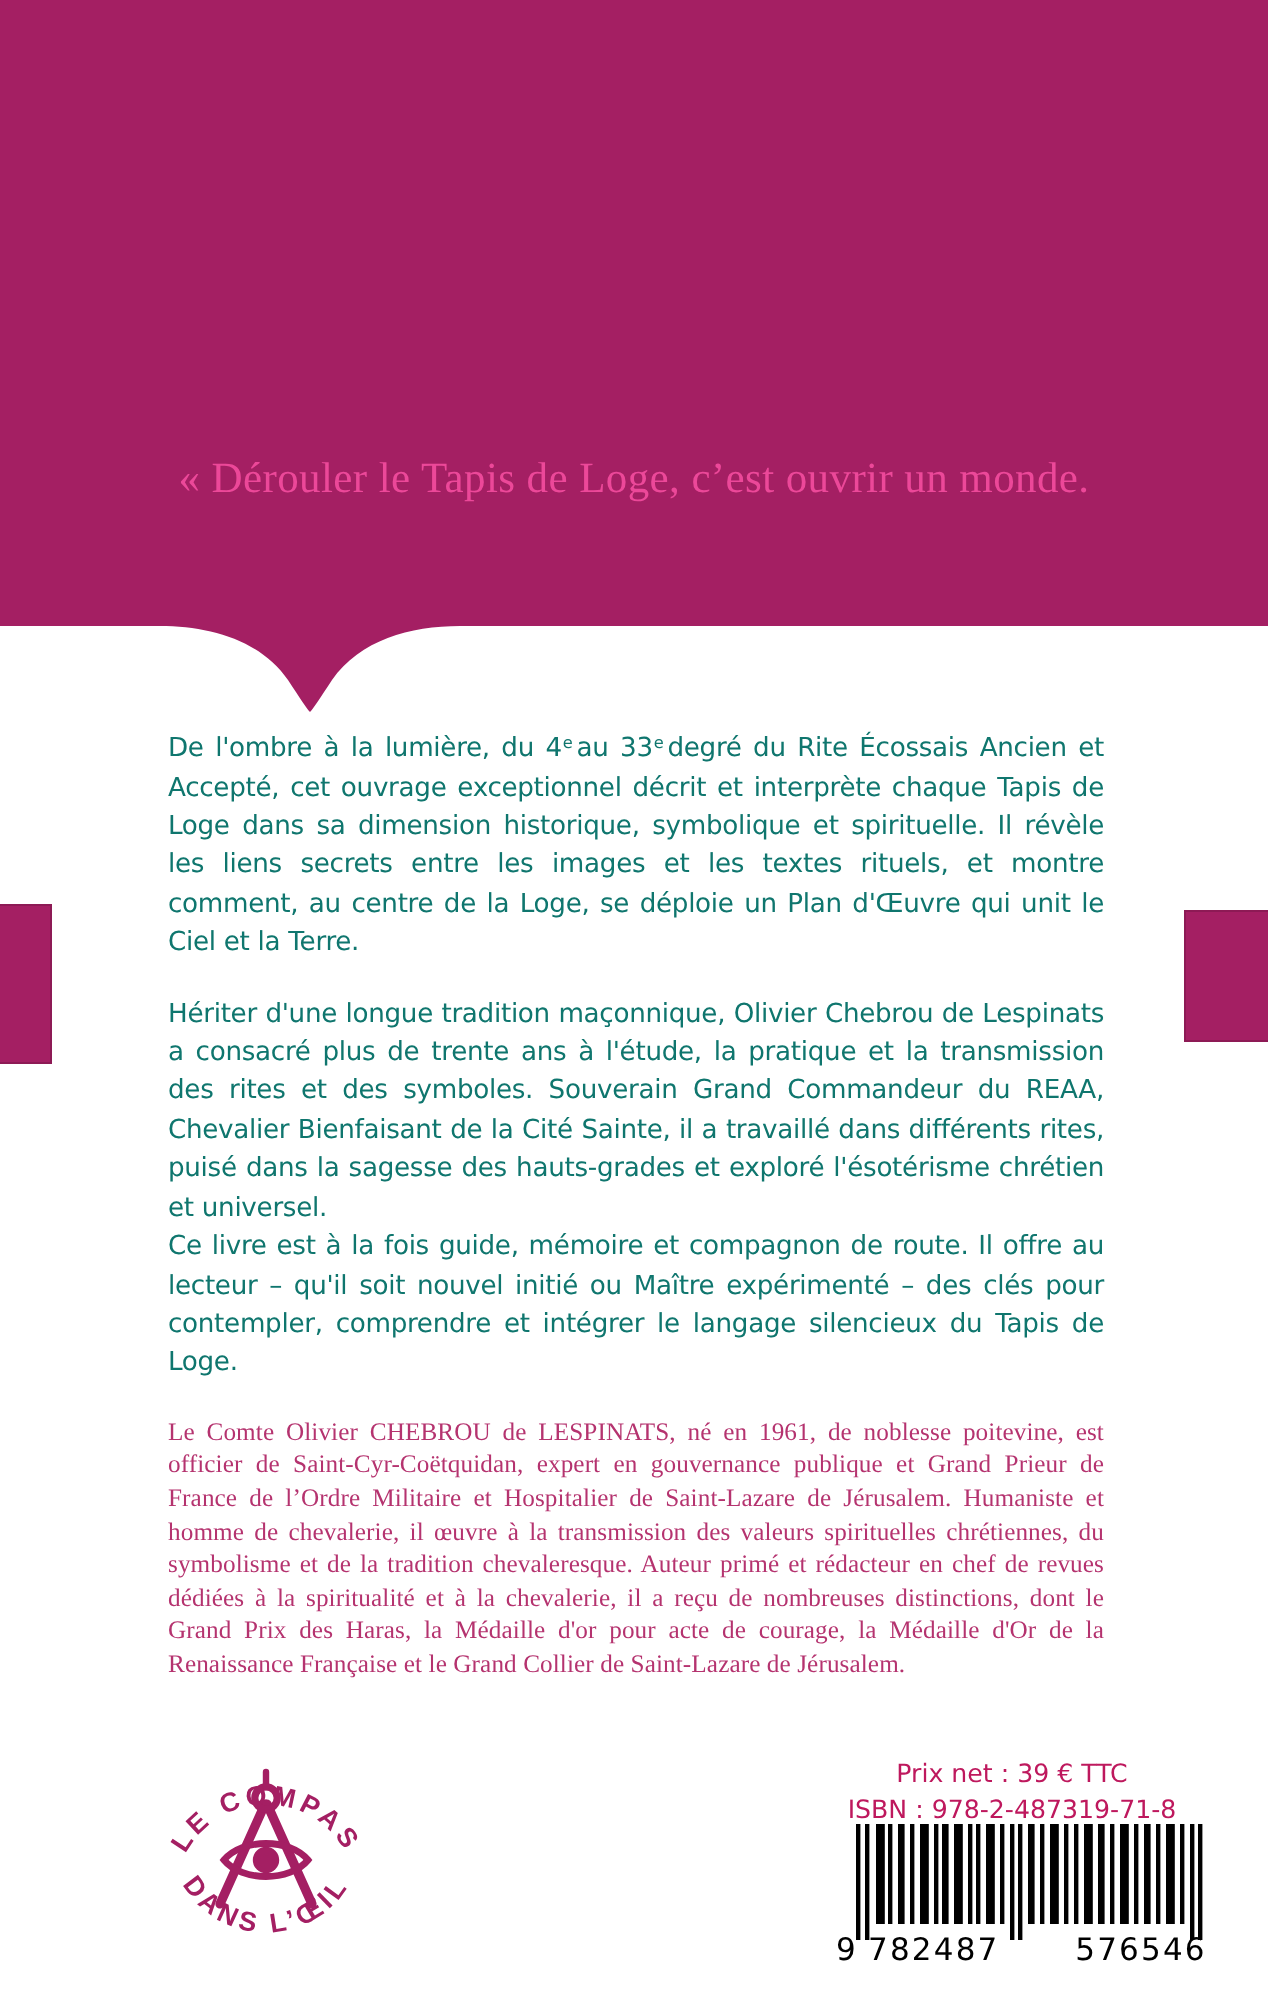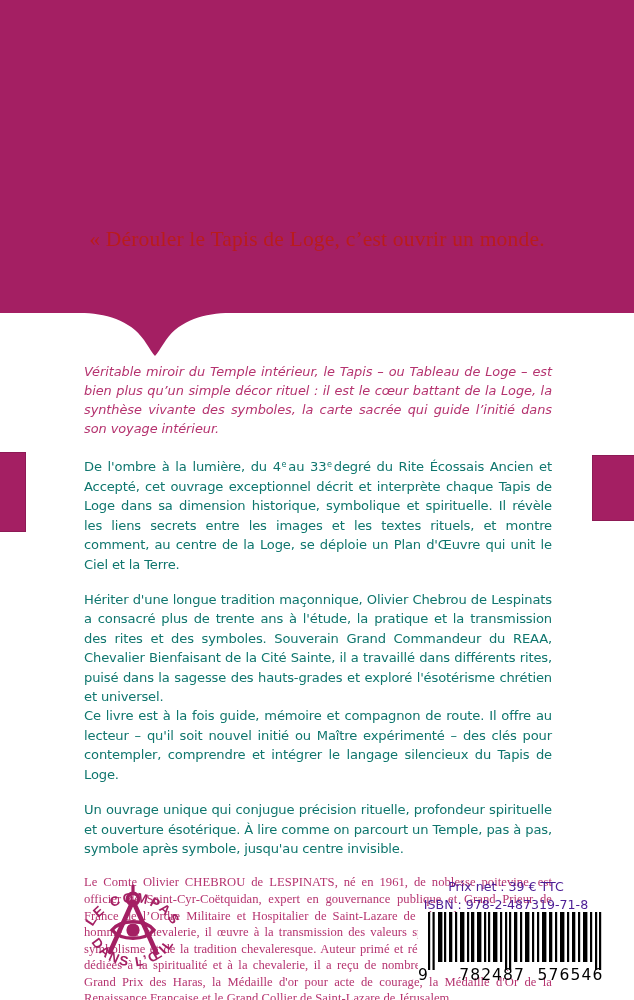--- a/index.html
+++ b/index.html
@@ -28,21 +28,21 @@
     display: block;
   }
 
   
   #quote {
     position: absolute;
     top: 224px;
     left: 0;
     width: 634px;
     text-align: center;
-    color: #b91c1c;
+    color: #ec4899;
     font-family: "Liberation Serif", serif;
     font-size: 21.5px;
     line-height: 31px;
     letter-spacing: 0.2px;
     z-index: 5;
   }
   #quote .qline { display: block; white-space: nowrap; }
 
   
   .side-tab {
@@ -112,21 +112,21 @@
     z-index: 3;
   }
 
   
   #price-block {
     position: absolute;
     right: 18px;
     top: 878px;
     width: 220px;
     text-align: center;
-    color: #4c1d95;
+    color: #be185d;
     font-family: "DejaVu Sans", sans-serif;
     font-size: 12.6px;
     line-height: 18px;
     z-index: 3;
   }
   #price-block .line { display: block; white-space: nowrap; }
 
   
   #barcode {
     position: absolute;
@@ -147,21 +147,21 @@
     top: 54px;
     width: 198px;
     display: flex;
     align-items: baseline;
     color: #000000;
     font-family: "DejaVu Sans", sans-serif;
     font-size: 15.5px;
     letter-spacing: 1.1px;
   }
   #barcode-digits .d-lead  { width: 16px; text-align: left; }
-  #barcode-digits .d-left  { flex: 1; text-align: right; }
+  #barcode-digits .d-left  { flex: 1; text-align: left; }
   #barcode-digits .d-right { flex: 1; text-align: center; }
 </style>
 </head>
 <body>
 
 <div id="cover">
 
   <svg id="top-band-svg" viewBox="0 0 634 370" preserveAspectRatio="none">
     <path d="M 0,0 L 634,0 L 634,313 L 230,313
              C 205,313 180,320 166,340
@@ -173,27 +173,25 @@
 
   <div id="quote">
     <span class="qline">« Dérouler le Tapis de Loge, c’est ouvrir un monde.</span>
   </div>
 
   <div class="side-tab" id="side-tab-left"></div>
   <div class="side-tab" id="side-tab-right"></div>
 
   <div id="content">
 
-    <p class="intro">Véritable miroir du Temple intérieur, le Tapis – ou Tableau de Loge – est bien plus qu’un simple décor rituel : il est le cœur battant de la Loge, la synthèse vivante des symboles, la carte sacrée qui guide l’initié dans son voyage intérieur.</p>
 
     <p class="body-para"><span>De l'ombre à la lumière, du 4</span><sup class="deg">e</sup><span>au 33</span><sup class="deg">e</sup><span>degré du Rite Écossais Ancien et Accepté, cet ouvrage exceptionnel décrit et interprète chaque Tapis de Loge dans sa dimension historique, symbolique et spirituelle. Il révèle les liens secrets entre les images et les textes rituels, et montre comment, au centre de la Loge, se déploie un Plan d'Œuvre qui unit le Ciel et la Terre.</span></p>
 
     <p class="body-para tight">Hériter d'une longue tradition maçonnique, Olivier Chebrou de Lespinats a consacré plus de trente ans à l'étude, la pratique et la transmission des rites et des symboles. Souverain Grand Commandeur du REAA, Chevalier Bienfaisant de la Cité Sainte, il a travaillé dans différents rites, puisé dans la sagesse des hauts-grades et exploré l'ésotérisme chrétien et universel.</p>
     <p class="body-para">Ce livre est à la fois guide, mémoire et compagnon de route. Il offre au lecteur – qu'il soit nouvel initié ou Maître expérimenté – des clés pour contempler, comprendre et intégrer le langage silencieux du Tapis de Loge.</p>
-    <p class="body-para">Un ouvrage unique qui conjugue précision rituelle, profondeur spirituelle et ouverture ésotérique. À lire comme on parcourt un Temple, pas à pas, symbole après symbole, jusqu'au centre invisible.</p>
 
     <p class="bio"><b>Le Comte Olivier CHEBROU de LESPINATS</b><span>, né en 1961, de noblesse poitevine, est officier de Saint-Cyr-Coëtquidan, expert en gouvernance publique et Grand Prieur de France de l’Ordre Militaire et Hospitalier de Saint-Lazare de Jérusalem. Humaniste et homme de chevalerie, il œuvre à la transmission des valeurs spirituelles chrétiennes, du symbolisme et de la tradition chevaleresque. Auteur primé et rédacteur en chef de revues dédiées à la spiritualité et à la chevalerie, il a reçu de nombreuses distinctions, dont le Grand Prix des Haras, la Médaille d'or pour acte de courage, la Médaille d'Or de la Renaissance Française et le Grand Collier de Saint-Lazare de Jérusalem.</span></p>
   </div>
 
   <svg id="logo" viewBox="0 0 118 106">
     <defs>
       <path id="arcTop" d="M 16,62 A 45,45 0 0 1 102,62" fill="none"></path>
       <path id="arcBot" d="M 12,56 A 48,48 0 0 0 106,56" fill="none"></path>
     </defs>
 

